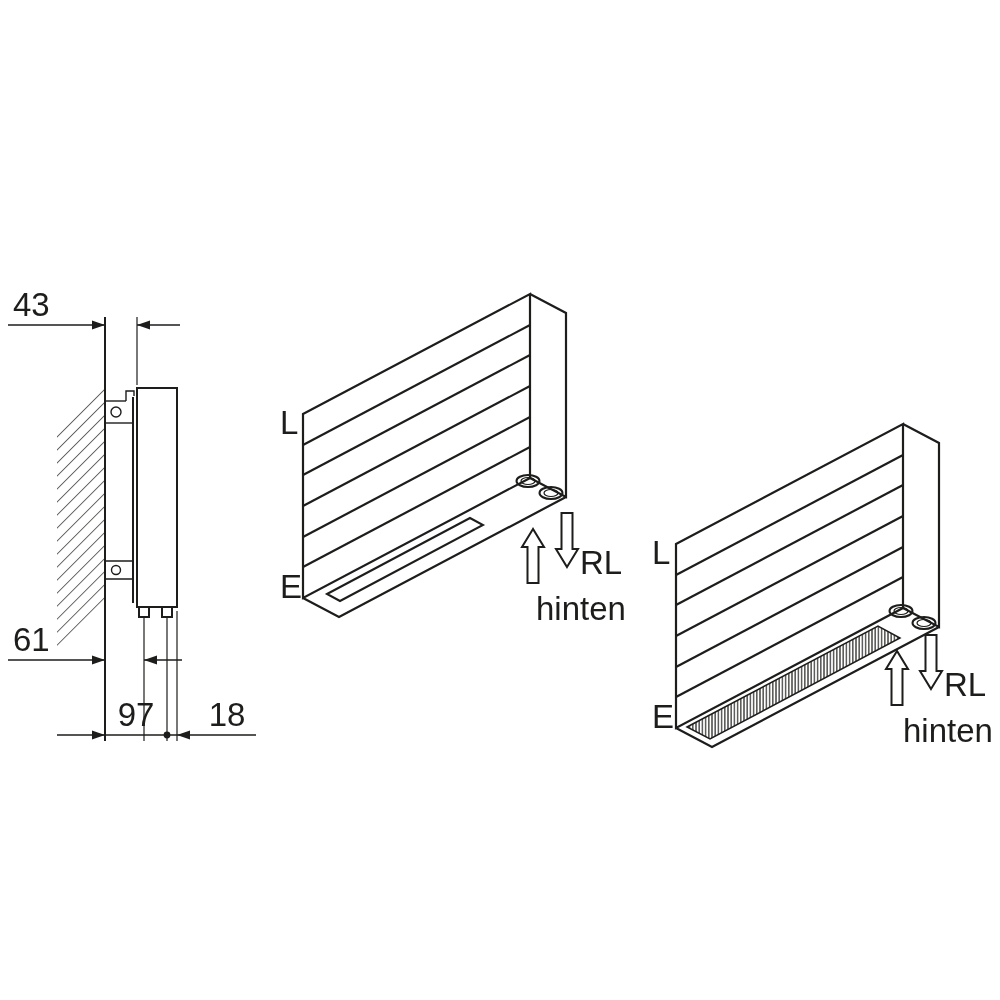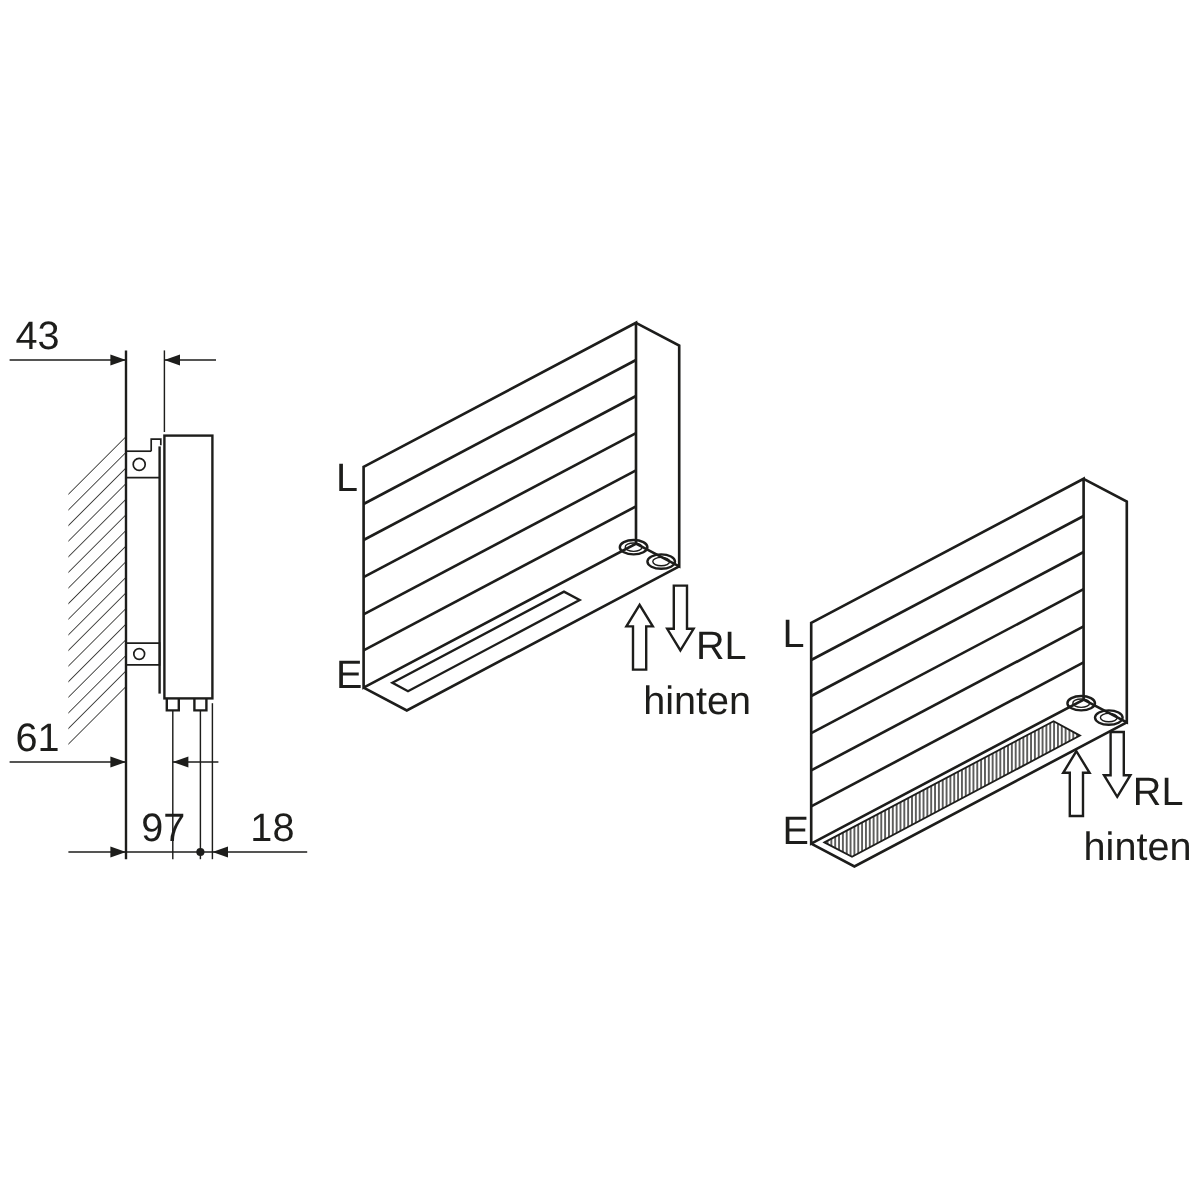--- a/index.html
+++ b/index.html
@@ -9,20 +9,21 @@
     width: 1000px;
     height: 1000px;
     font-family: "Liberation Sans", sans-serif;
   }
   .stage {
     position: relative;
     width: 1000px;
     height: 820px;
     background: #ffffff;
     overflow: hidden;
+    margin-top: 25px;
   }
   svg { display: block; }
   .ln {
     stroke: #1d1d1b;
     fill: none;
     stroke-linecap: butt;
     stroke-linejoin: miter;
   }
   .outline { stroke-width: 2.2; }
   .med     { stroke-width: 2; }

